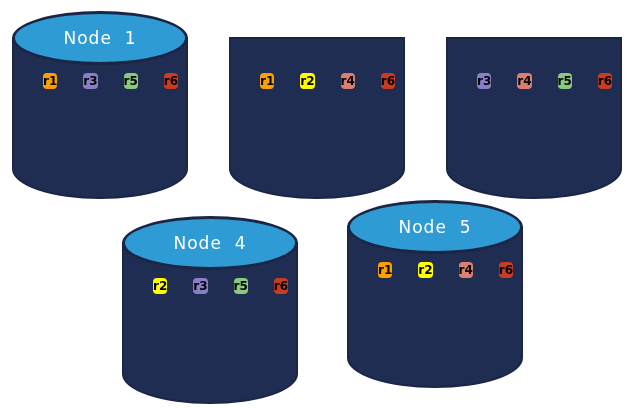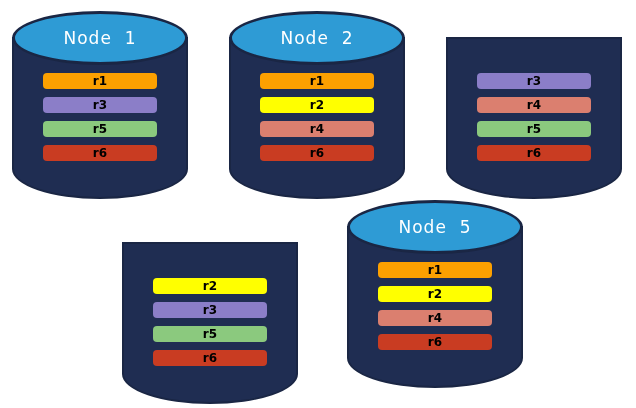--- a/index.html
+++ b/index.html
@@ -53,22 +53,22 @@
     white-space: pre;
     font-weight: 400;
   }
   .bars {
     position: absolute;
     top: 62px;
     left: 50%;
     transform: translateX(-50%);
     width: 114px;
     display: flex;
-    flex-direction: column;
-    gap: 8px;
+    flex-direction: row;
+    gap: 26px;
   }
   .bar {
     height: 16px;
     border-radius: 4px;
     display: flex;
     align-items: center;
     justify-content: center;
     font-size: 12px;
     font-weight: bold;
     color: #000000;
@@ -87,43 +87,43 @@
     <div class="bars">
       <div class="bar" style="background: rgb(252, 160, 0);">r1</div>
       <div class="bar" style="background: rgb(139, 126, 200);">r3</div>
       <div class="bar" style="background: rgb(139, 201, 126);">r5</div>
       <div class="bar" style="background: rgb(201, 60, 34);">r6</div>
     </div>
   </div>
 
   <div class="node node-2">
     <div class="cyl-body"></div>
-    <div class="cyl-top">
-      <span class="node-title">Node  2</span>
-    </div>
     <div class="bars">
       <div class="bar" style="background: rgb(252, 160, 0);">r1</div>
       <div class="bar" style="background: rgb(255, 255, 0);">r2</div>
       <div class="bar" style="background: rgb(219, 127, 111);">r4</div>
       <div class="bar" style="background: rgb(201, 60, 34);">r6</div>
     </div>
   </div>
 
   <div class="node node-3">
     <div class="cyl-body"></div>
     <div class="bars">
       <div class="bar" style="background: rgb(139, 126, 200);">r3</div>
       <div class="bar" style="background: rgb(219, 127, 111);">r4</div>
       <div class="bar" style="background: rgb(139, 201, 126);">r5</div>
       <div class="bar" style="background: rgb(201, 60, 34);">r6</div>
     </div>
   </div>
 
   <div class="node node-4">
     <div class="cyl-body"></div>
+    <div class="cyl-top">
+      <span class="node-title">Node  4</span>
+    </div>
     <div class="bars">
       <div class="bar" style="background: rgb(255, 255, 0);">r2</div>
       <div class="bar" style="background: rgb(139, 126, 200);">r3</div>
       <div class="bar" style="background: rgb(139, 201, 126);">r5</div>
       <div class="bar" style="background: rgb(201, 60, 34);">r6</div>
     </div>
   </div>
 
   <div class="node node-5">
     <div class="cyl-body"></div>

